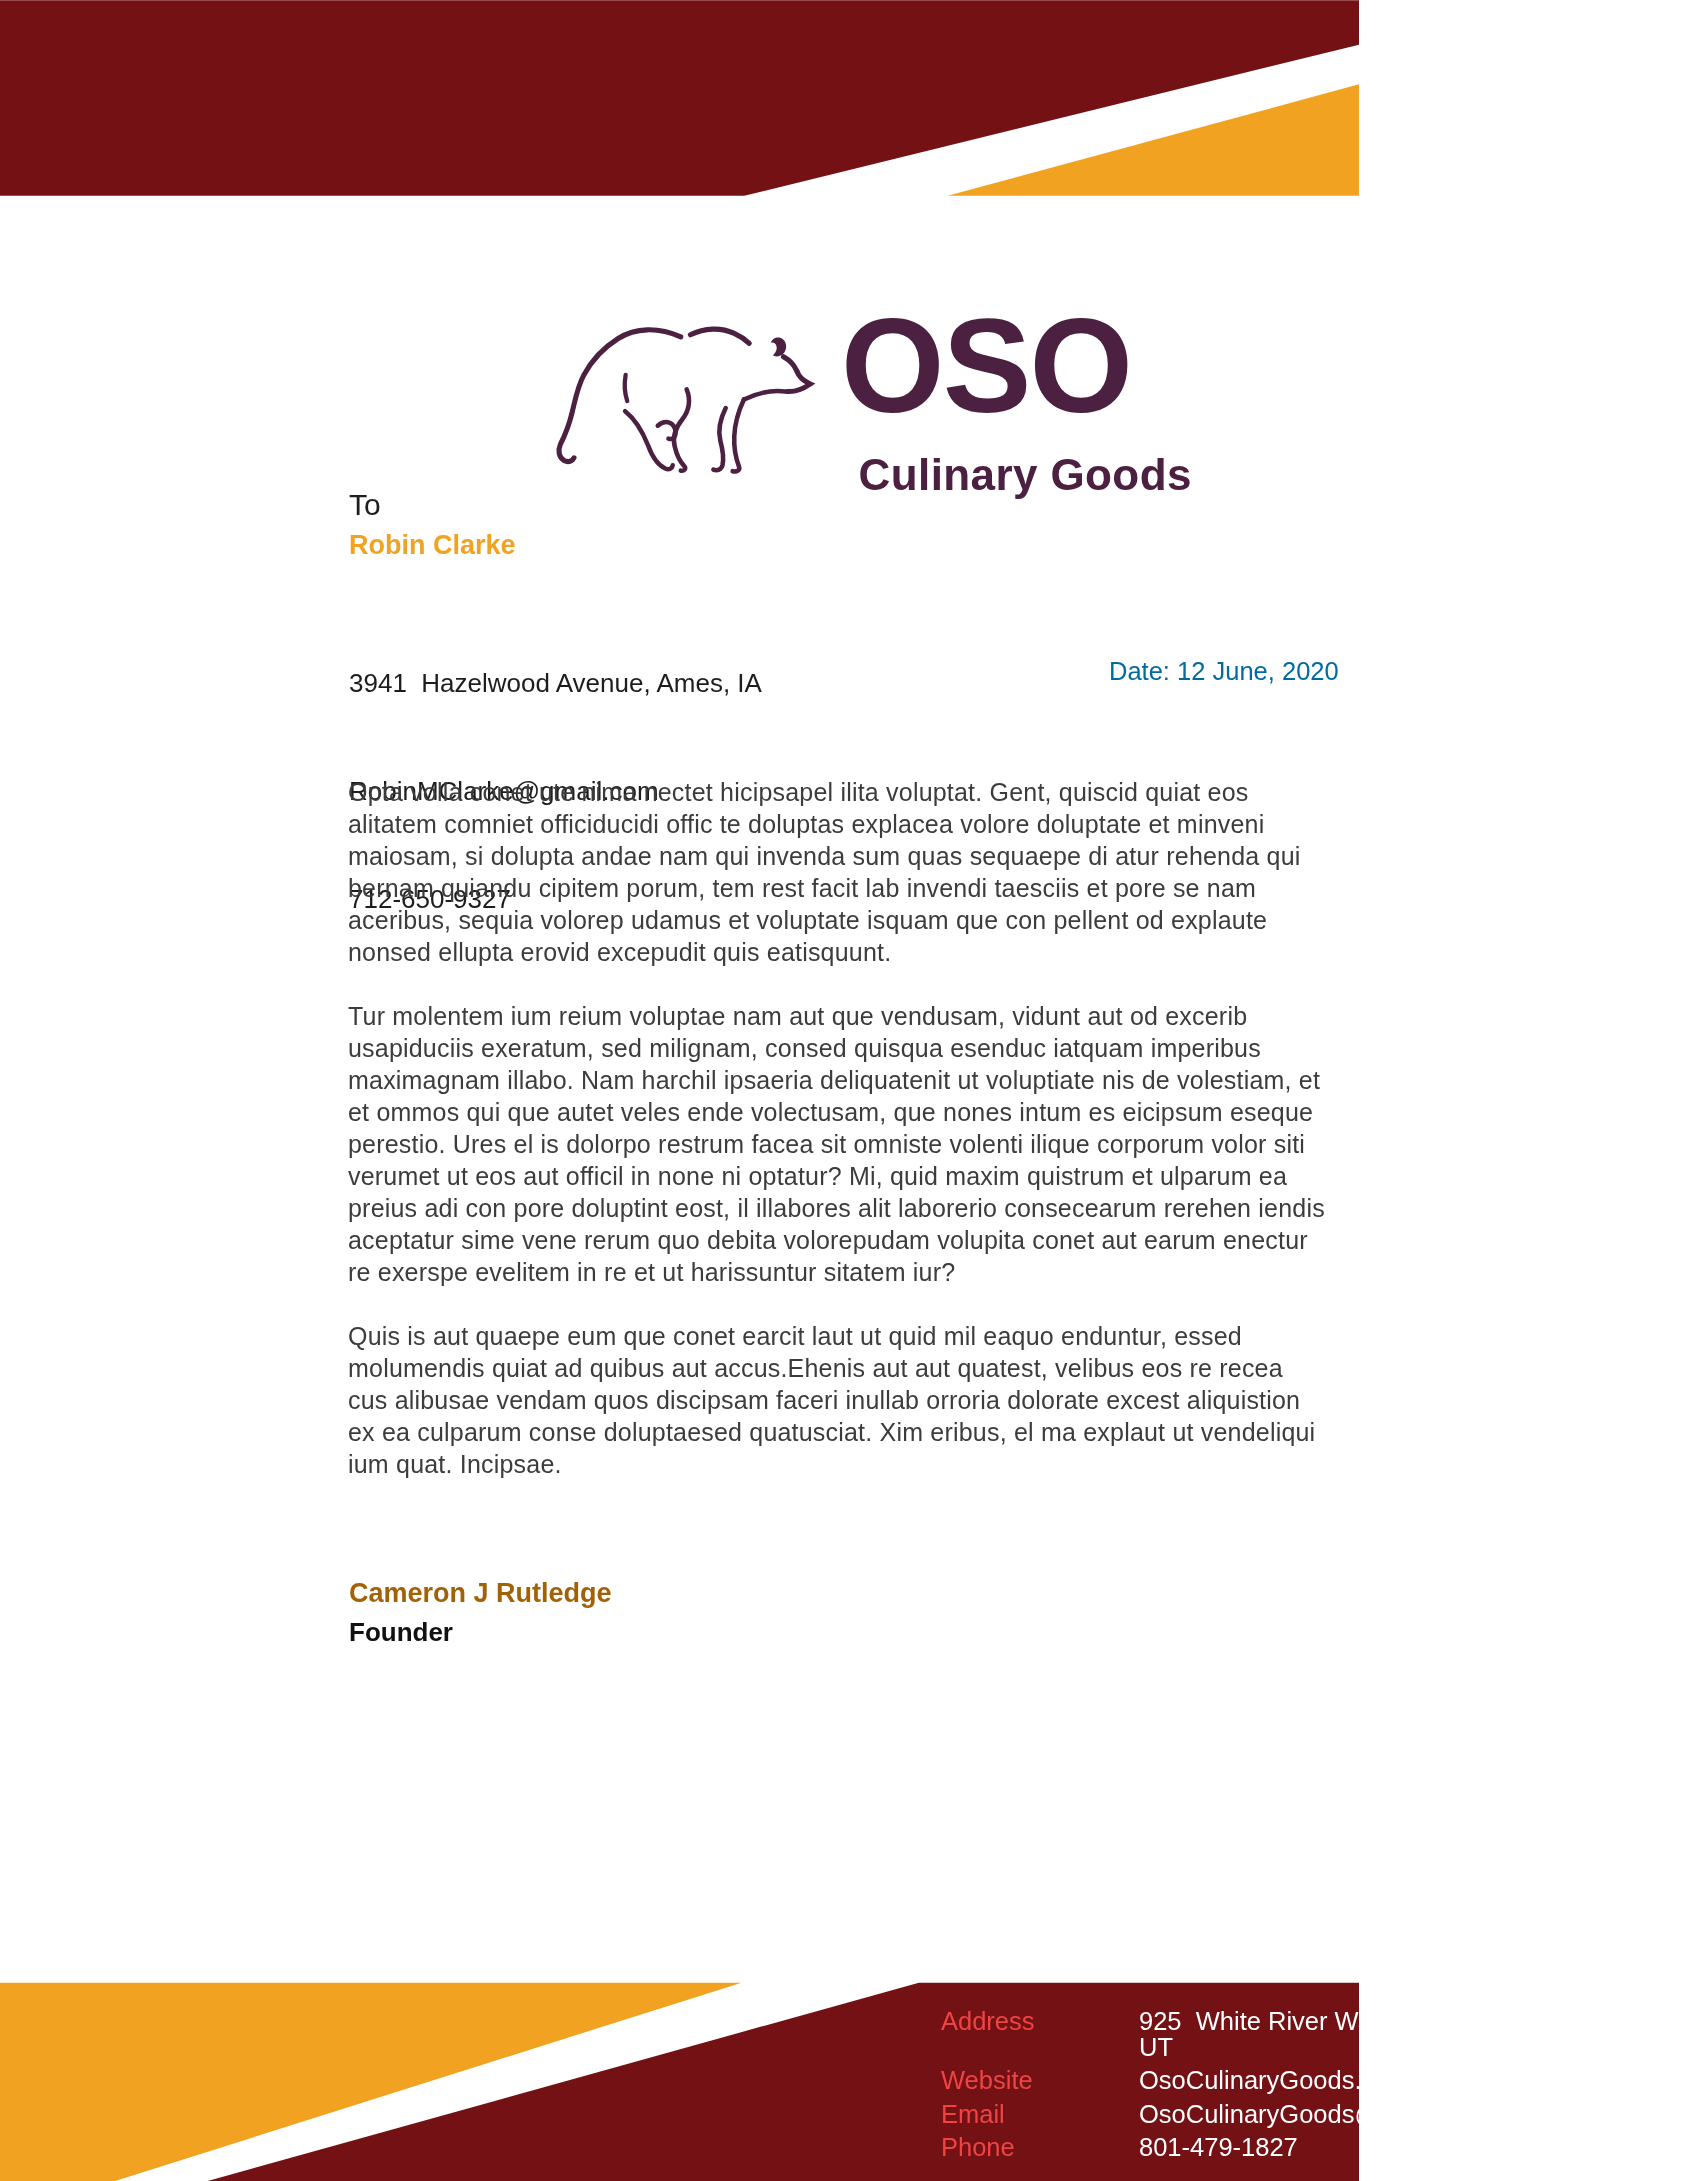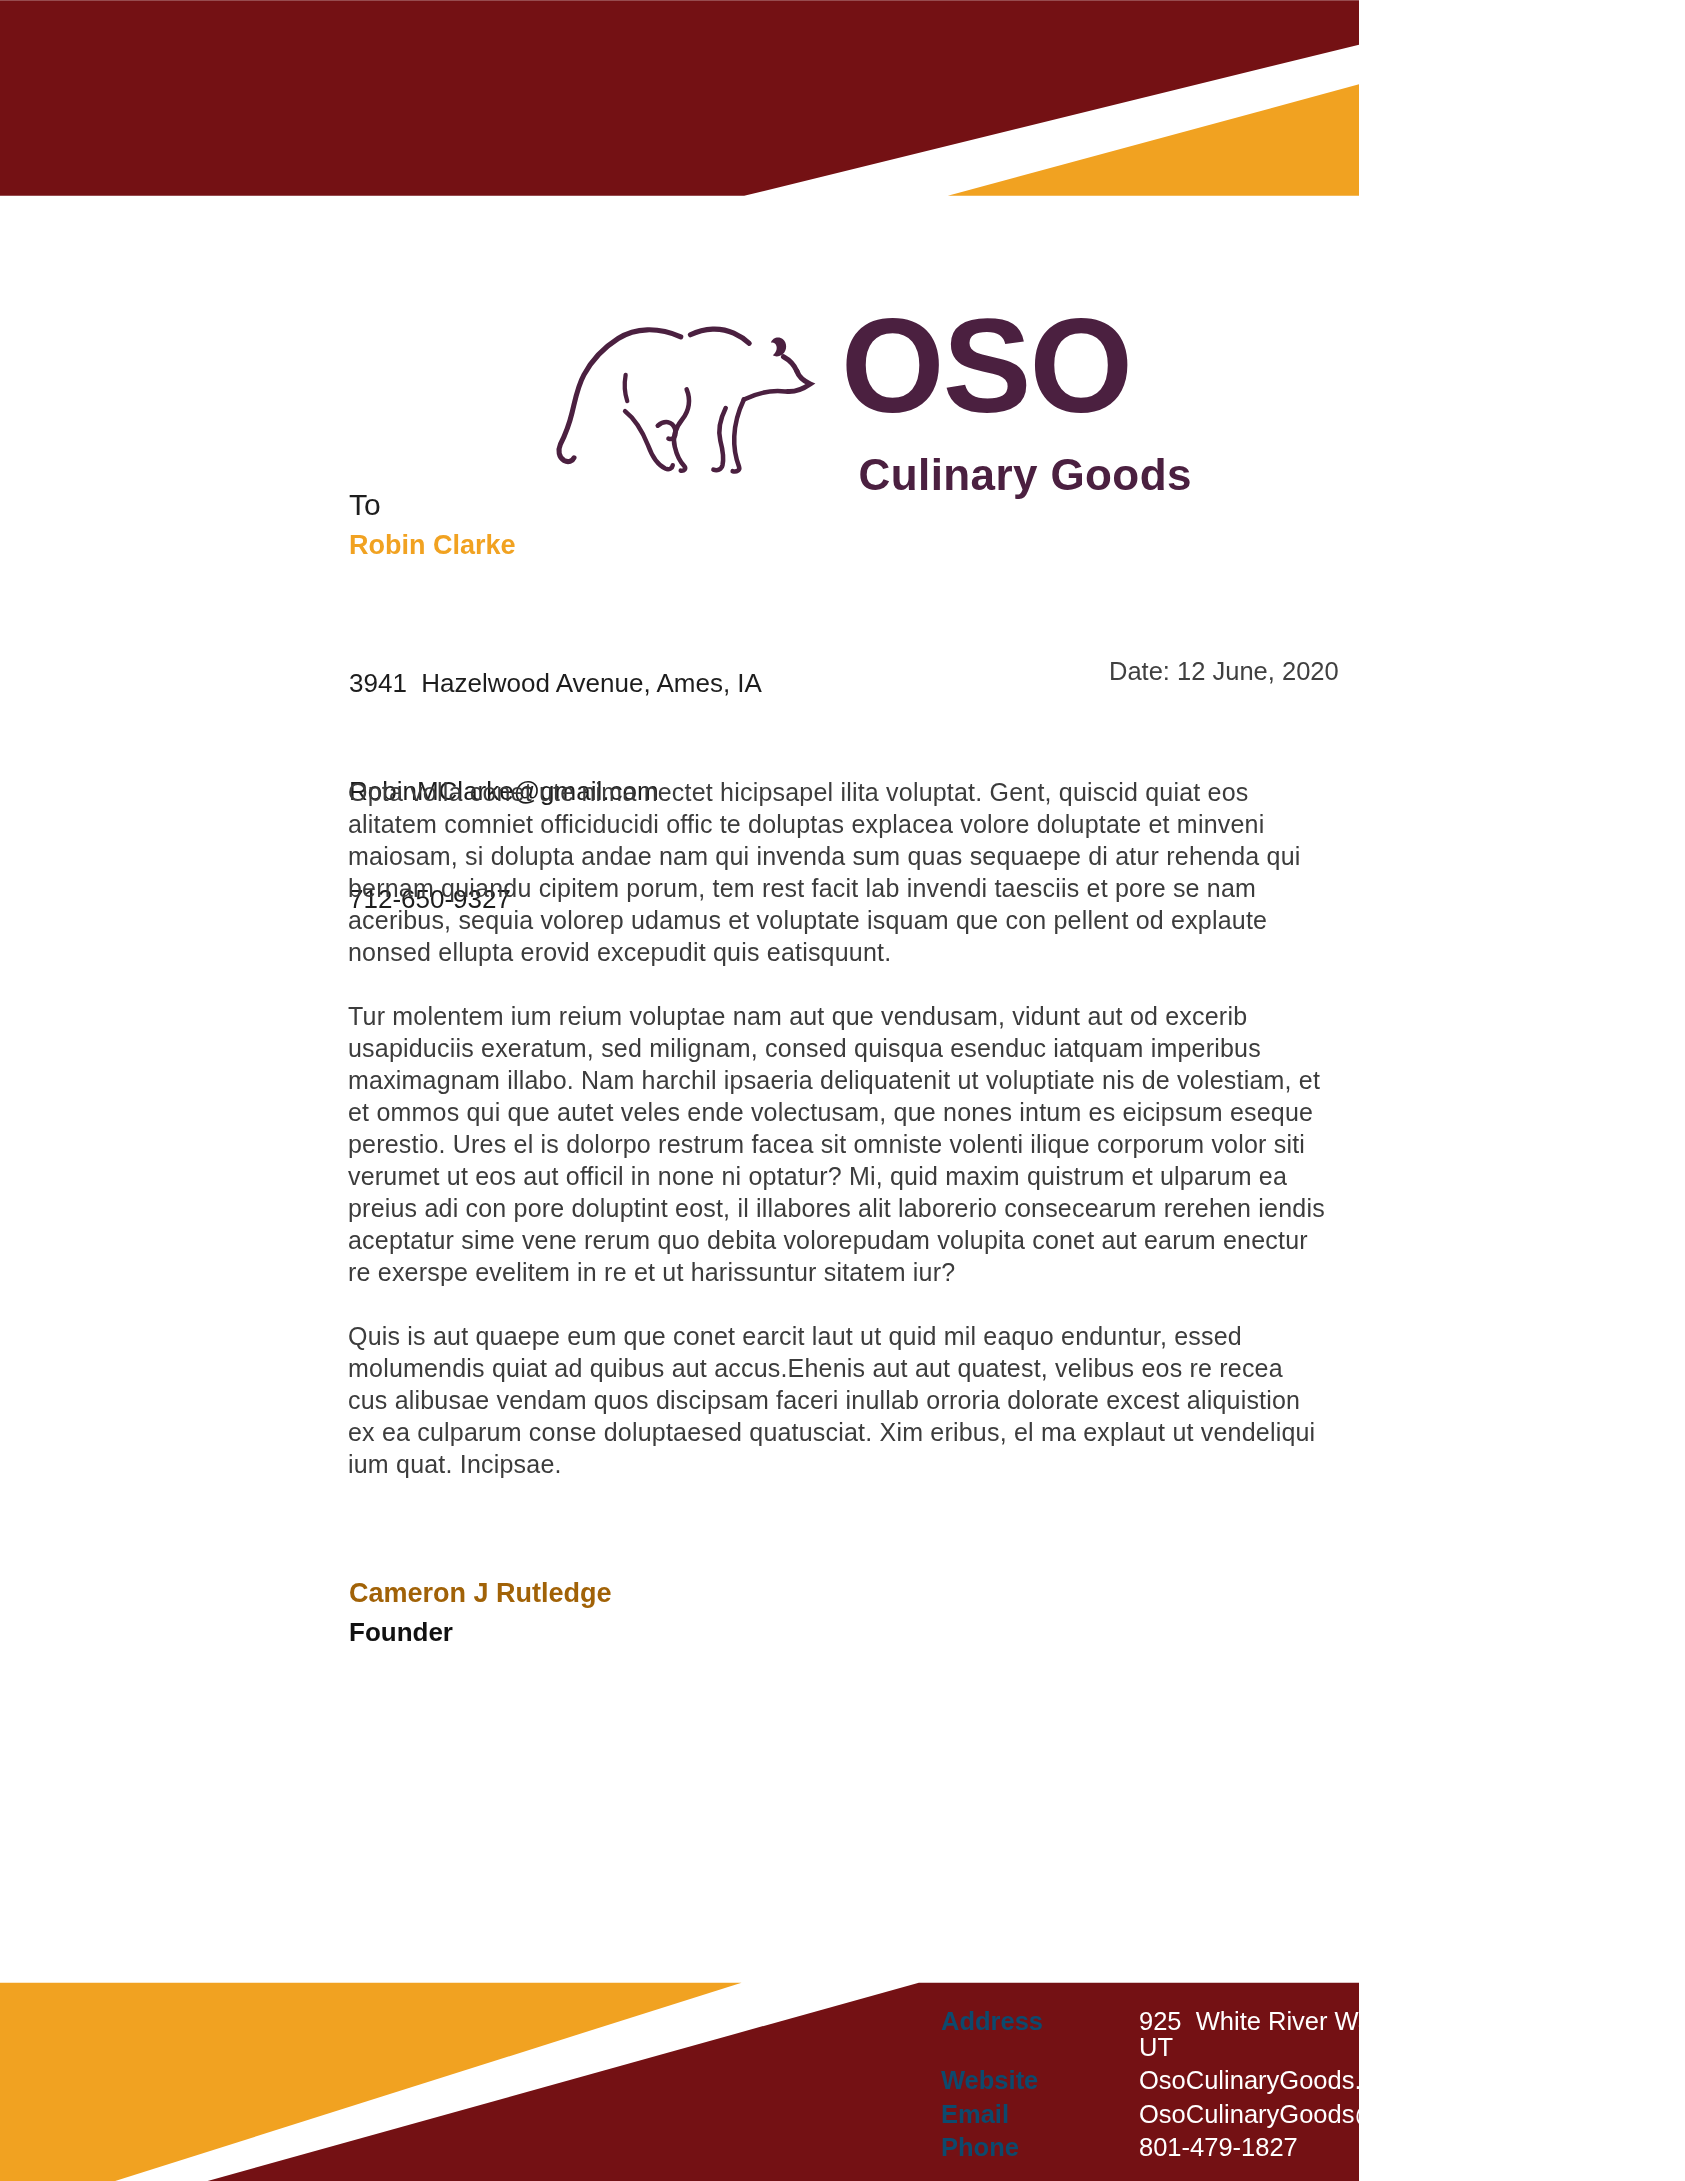--- a/index.html
+++ b/index.html
@@ -12,34 +12,34 @@
   
   .bear-svg{position:absolute;left:532px;top:311px;}
   .brand-text{position:absolute;left:841px;top:300px;color:#4B2040;}
   .brand-name{font-size:133px;font-weight:bold;line-height:1.0;letter-spacing:-1.8px;color:#4B2040;}
   .brand-tagline{font-size:44px;font-weight:bold;letter-spacing:0.4px;color:#4B2040;margin-top:17px;padding-left:17.6px;}
 
   
   .to-label{position:absolute;left:349px;top:488px;font-size:30px;color:#1e1e1e;}
   .recipient-name{position:absolute;left:349px;top:530px;font-size:27px;font-weight:bold;color:#F1A221;}
   .addr-block{position:absolute;left:349px;top:593px;font-size:26px;line-height:36px;color:#1d1d1d;white-space:pre-wrap;}
-  .date-line{position:absolute;left:1109px;top:657px;font-size:25.5px;color:#404040;}
+  .date-line{position:absolute;left:1109px;top:657px;font-size:25.5px;color:#0369a1;}
 
   
   .letter-body{position:absolute;left:348px;top:776px;width:997px;font-size:25px;line-height:32px;color:#3c3c3c;letter-spacing:0.2px;}
   .letter-body p{margin:0 16px 32px 0;}
 
   
   .sig-name{position:absolute;left:349px;top:1578px;font-size:27px;font-weight:bold;color:#a16207;}
   .sig-title{position:absolute;left:349px;top:1617px;font-size:26px;font-weight:600;color:#111111;}
 
   
   .footer-svg{position:absolute;left:0;top:1958px;display:block;}
   .footer-contacts{position:absolute;left:941px;top:2009px;display:grid;grid-template-columns:198px auto;row-gap:8px;font-size:25.5px;line-height:25.5px;}
-  .footer-label{color:#0c4a6e;font-weight:bold;}
+  .footer-label{color:#ef4444;font-weight:normal;}
   .footer-value{color:#ffffff;white-space:pre-wrap;}
 </style>
 </head>
 <body>
 
 <div class="page">
 
   <svg class="banner-svg" width="1685" height="196" viewBox="0 0 1920 223">
     <polygon points="0,0 1755,0 848,223 0,223" fill="#741114"></polygon>
     <polygon points="1902,0 1920,0 1920,223 1080,223" fill="#F1A221"></polygon>

